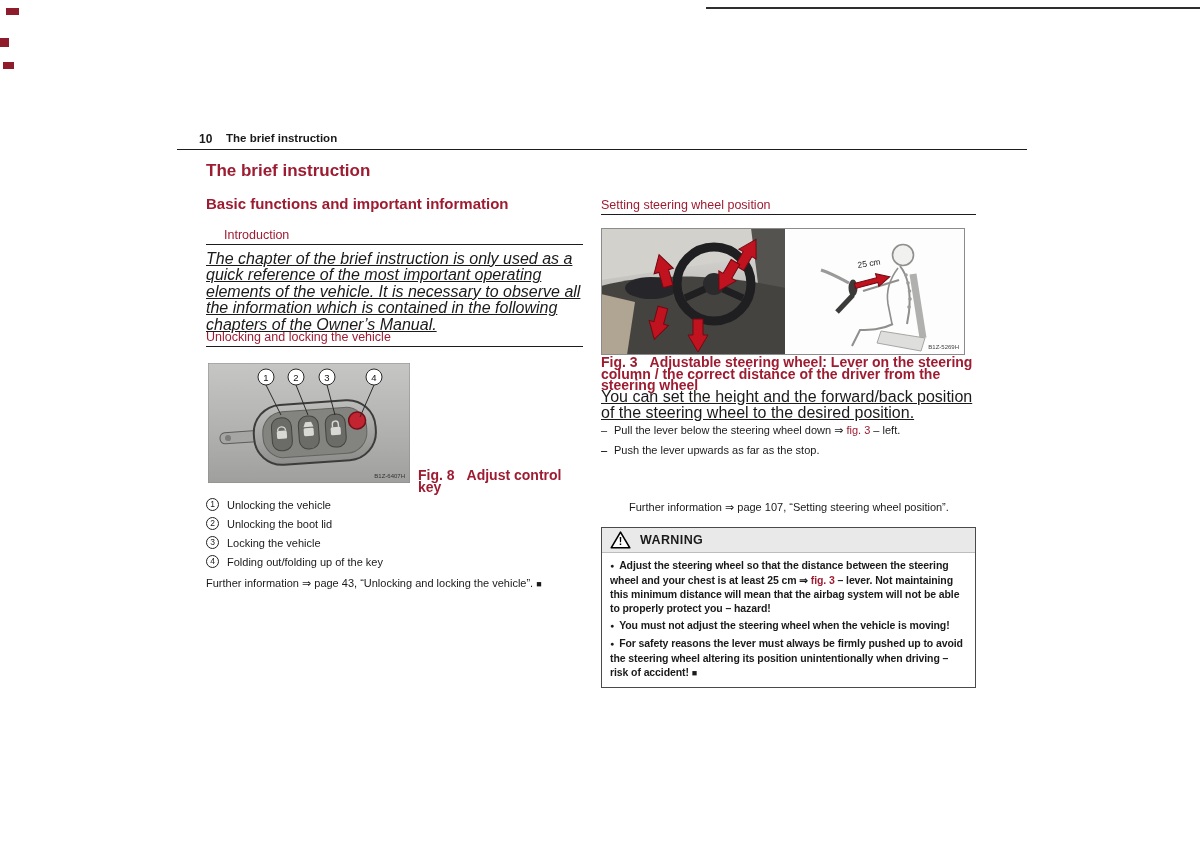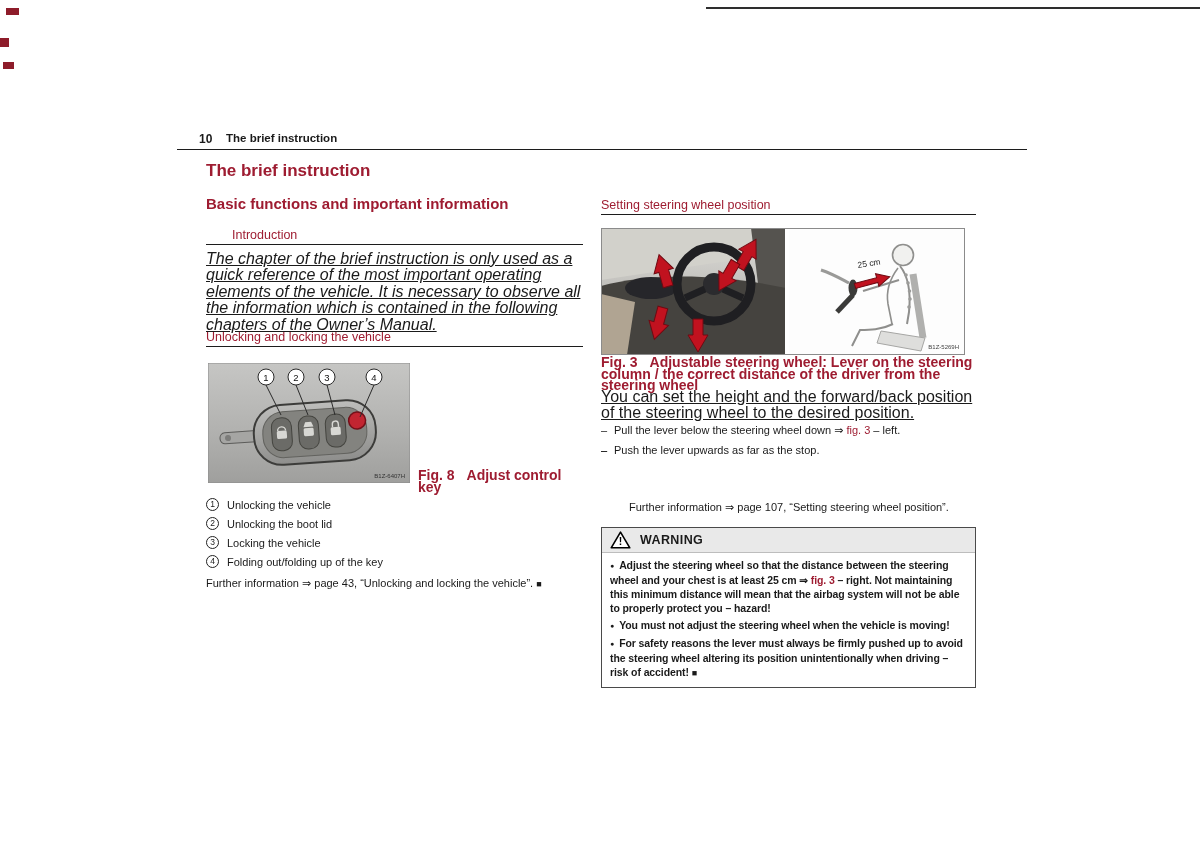--- a/index.html
+++ b/index.html
@@ -64,21 +64,21 @@
 
 <header>
   <span class="hdr-num">10</span>
   <span class="hdr-title">The brief instruction</span>
   <div class="rule" style="left:177px; top:149px; width:850px;"></div>
 </header>
 
 <h1 class="h-main" style="left:206px; top:161px;">The brief instruction</h1>
 <h2 class="h-sub" style="left:206px; top:195px;">Basic functions and important information</h2>
 
-<h3 class="h-sec" style="left:220px; top:228px;padding-left:12px;">Introduction</h3>
+<h3 class="h-sec" style="left:212px; top:228px;padding-left:12px;">Introduction</h3>
 <div class="rule" style="left:206px; top:244px; width:377px;"></div>
 
 <p class="body-text intro-text" style="left:206px; top:251px; width:378px;">The chapter of the brief instruction is only used as a quick reference of the most important operating elements of the vehicle. It is necessary to observe all the information which is contained in the following chapters of the Owner’s Manual.</p>
 
 <h3 class="h-sec" style="left:206px; top:330px;">Unlocking and locking the vehicle</h3>
 <div class="rule" style="left:206px; top:346px; width:377px;"></div>
 
 <figure style="left:208px; top:363px; width:202px; height:120px;">
   <svg width="202" height="120" viewBox="0 0 202 120">
     <defs>
@@ -239,21 +239,21 @@
 <section class="warnbox">
   <div class="warn-head">
     <svg width="21" height="18" viewBox="0 0 21 18">
       <path d="M10.5 1.2 L19.8 16.8 H1.2 Z" fill="#ffffff" stroke="#000000" stroke-width="1.6" stroke-linejoin="round"></path>
       <text x="10.5" y="14.2" text-anchor="middle" font-size="10.5" font-weight="bold" fill="#000">!</text>
     </svg>
     <span class="warn-title">WARNING</span>
   </div>
   <div class="warn-body">
     <p class="wb">
-      <span class="bullet">●</span><span>Adjust the steering wheel so that the distance between the steering wheel and your chest is at least 25 cm </span><span>⇒ </span><span class="red">fig. 3</span><span> – right. Not maintaining this minimum distance will mean that the airbag system will not be able to properly protect you – hazard!</span>
+      <span class="bullet">●</span><span>Adjust the steering wheel so that the distance between the steering wheel and your chest is at least 25 cm </span><span>⇒ </span><span class="red">fig. 3</span><span> – lever. Not maintaining this minimum distance will mean that the airbag system will not be able to properly protect you – hazard!</span>
     </p>
     <p class="wb">
       <span class="bullet">●</span><span>You must not adjust the steering wheel when the vehicle is moving!</span>
     </p>
     <p class="wb" style="margin-bottom:0;">
       <span class="bullet">●</span><span>For safety reasons the lever must always be firmly pushed up to avoid the steering wheel altering its position unintentionally when driving – risk of accident! </span><span class="endsq">■</span>
     </p>
   </div>
 </section>
 

